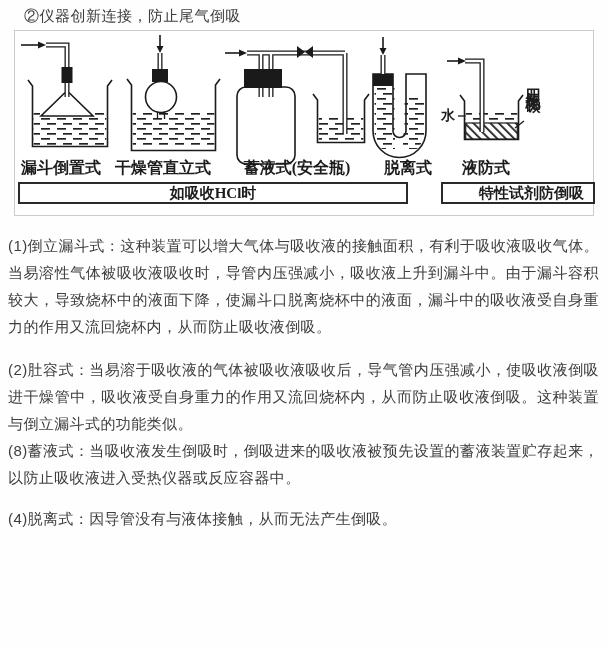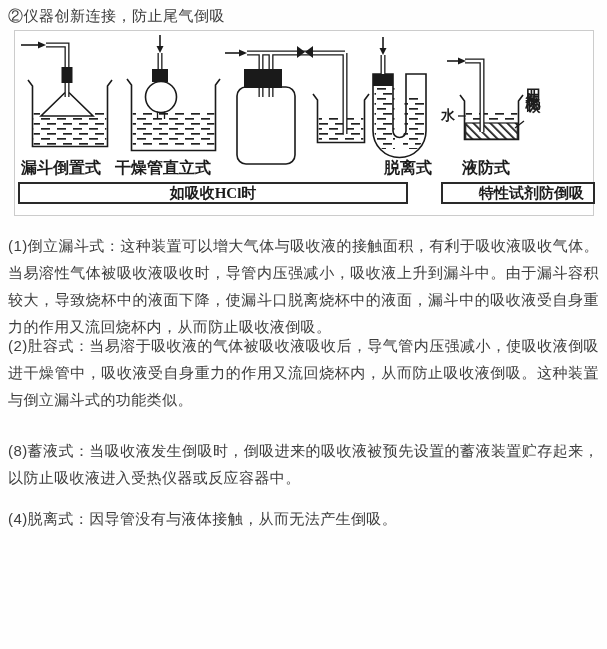--- a/index.html
+++ b/index.html
@@ -1,33 +1,33 @@
 <!DOCTYPE html>
 <html><head>
 <meta charset="utf-8">
 <style>
   html,body{margin:0;padding:0;background:#ffffff;}
   .page{position:relative;width:607px;height:649px;background:#fefefe;overflow:hidden;
         font-family:"Liberation Sans", sans-serif;color:#3d3d3d;}
-  .title{position:absolute;left:8px;top:7px;font-size:15px;letter-spacing:0.5px;color:#3d3d3d;}
+  .title{position:absolute;left:24px;top:7px;font-size:15px;letter-spacing:0.5px;color:#3d3d3d;}
   .figure{position:absolute;left:14px;top:30px;width:578px;height:184px;
           border:1px solid #cccccc;background:#ffffff;}
   .figure svg{position:absolute;left:0;top:0;}
   .app-label{position:absolute;top:127px;transform:translateX(-50%);white-space:nowrap;
              font-family:"Liberation Serif", serif;font-weight:bold;font-size:16px;color:#1c1c1c;}
   .cat-box{position:absolute;top:151px;height:18px;border:2px solid #2a2a2a;background:#fff;
            display:flex;align-items:center;justify-content:center;white-space:nowrap;
            font-family:"Liberation Serif", serif;font-weight:bold;font-size:15px;color:#1c1c1c;}
   .anno{position:absolute;font-family:"Liberation Serif", serif;font-weight:bold;color:#1c1c1c;}
   .anno-water{left:426px;top:76px;font-size:14px;}
   .anno-ccl4{left:508px;top:46px;font-size:15px;writing-mode:vertical-rl;text-orientation:upright;
              letter-spacing:3px;line-height:20px;}
   .para{position:absolute;left:8px;width:591px;margin:0;font-size:15px;line-height:27px;
         letter-spacing:0.4px;text-align:justify;color:#3d3d3d;}
-  .p1{top:232px;} .p2{top:332px;} .p3{top:437px;} .p4{top:505px;} .p5{top:557px;}
+  .p1{top:232px;} .p2{top:356px;} .p3{top:437px;} .p4{top:505px;} .p5{top:557px;}
   
   .ln{stroke:#1a1a1a;stroke-width:1.6;fill:none;}
   .ln2{stroke:#1a1a1a;stroke-width:1.3;fill:none;}
   .t-out{stroke:#1a1a1a;stroke-width:5;fill:none;}
   .t-in{stroke:#ffffff;stroke-width:2.4;fill:none;}
   .blk{fill:#1a1a1a;}
   .wht{fill:#ffffff;stroke:#1a1a1a;stroke-width:1.6;}
 </style>
 </head>
 <body>
@@ -122,20 +122,21 @@
           <line x1="432" y1="30" x2="443" y2="30" class="ln"></line>
           <polygon points="443,26.5 443,33.5 451,30" class="blk"></polygon>
         </g>
         <line x1="443" y1="85" x2="450.7" y2="85" class="ln2"></line>
         <line x1="509" y1="90" x2="500" y2="97" class="ln2"></line>
       </g>
     </svg>
 
     <span class="app-label" style="left:46px">漏斗倒置式</span>
     <span class="app-label" style="left:148px">干燥管直立式</span>
+    <span class="app-label" style="left:282px">蓄液式(安全瓶)</span>
     <span class="app-label" style="left:393px">脱离式</span>
     <span class="app-label" style="left:471px">液防式</span>
 
     <span class="anno anno-water">水</span>
     <span class="anno anno-ccl4">四氯化碳</span>
 
     <div class="cat-box" style="left:3px;width:386px;">如吸收HCl时</div>
     <div class="cat-box" style="left:426px;width:123px;padding-left:27px;">特性试剂防倒吸</div>
   </div>
 

